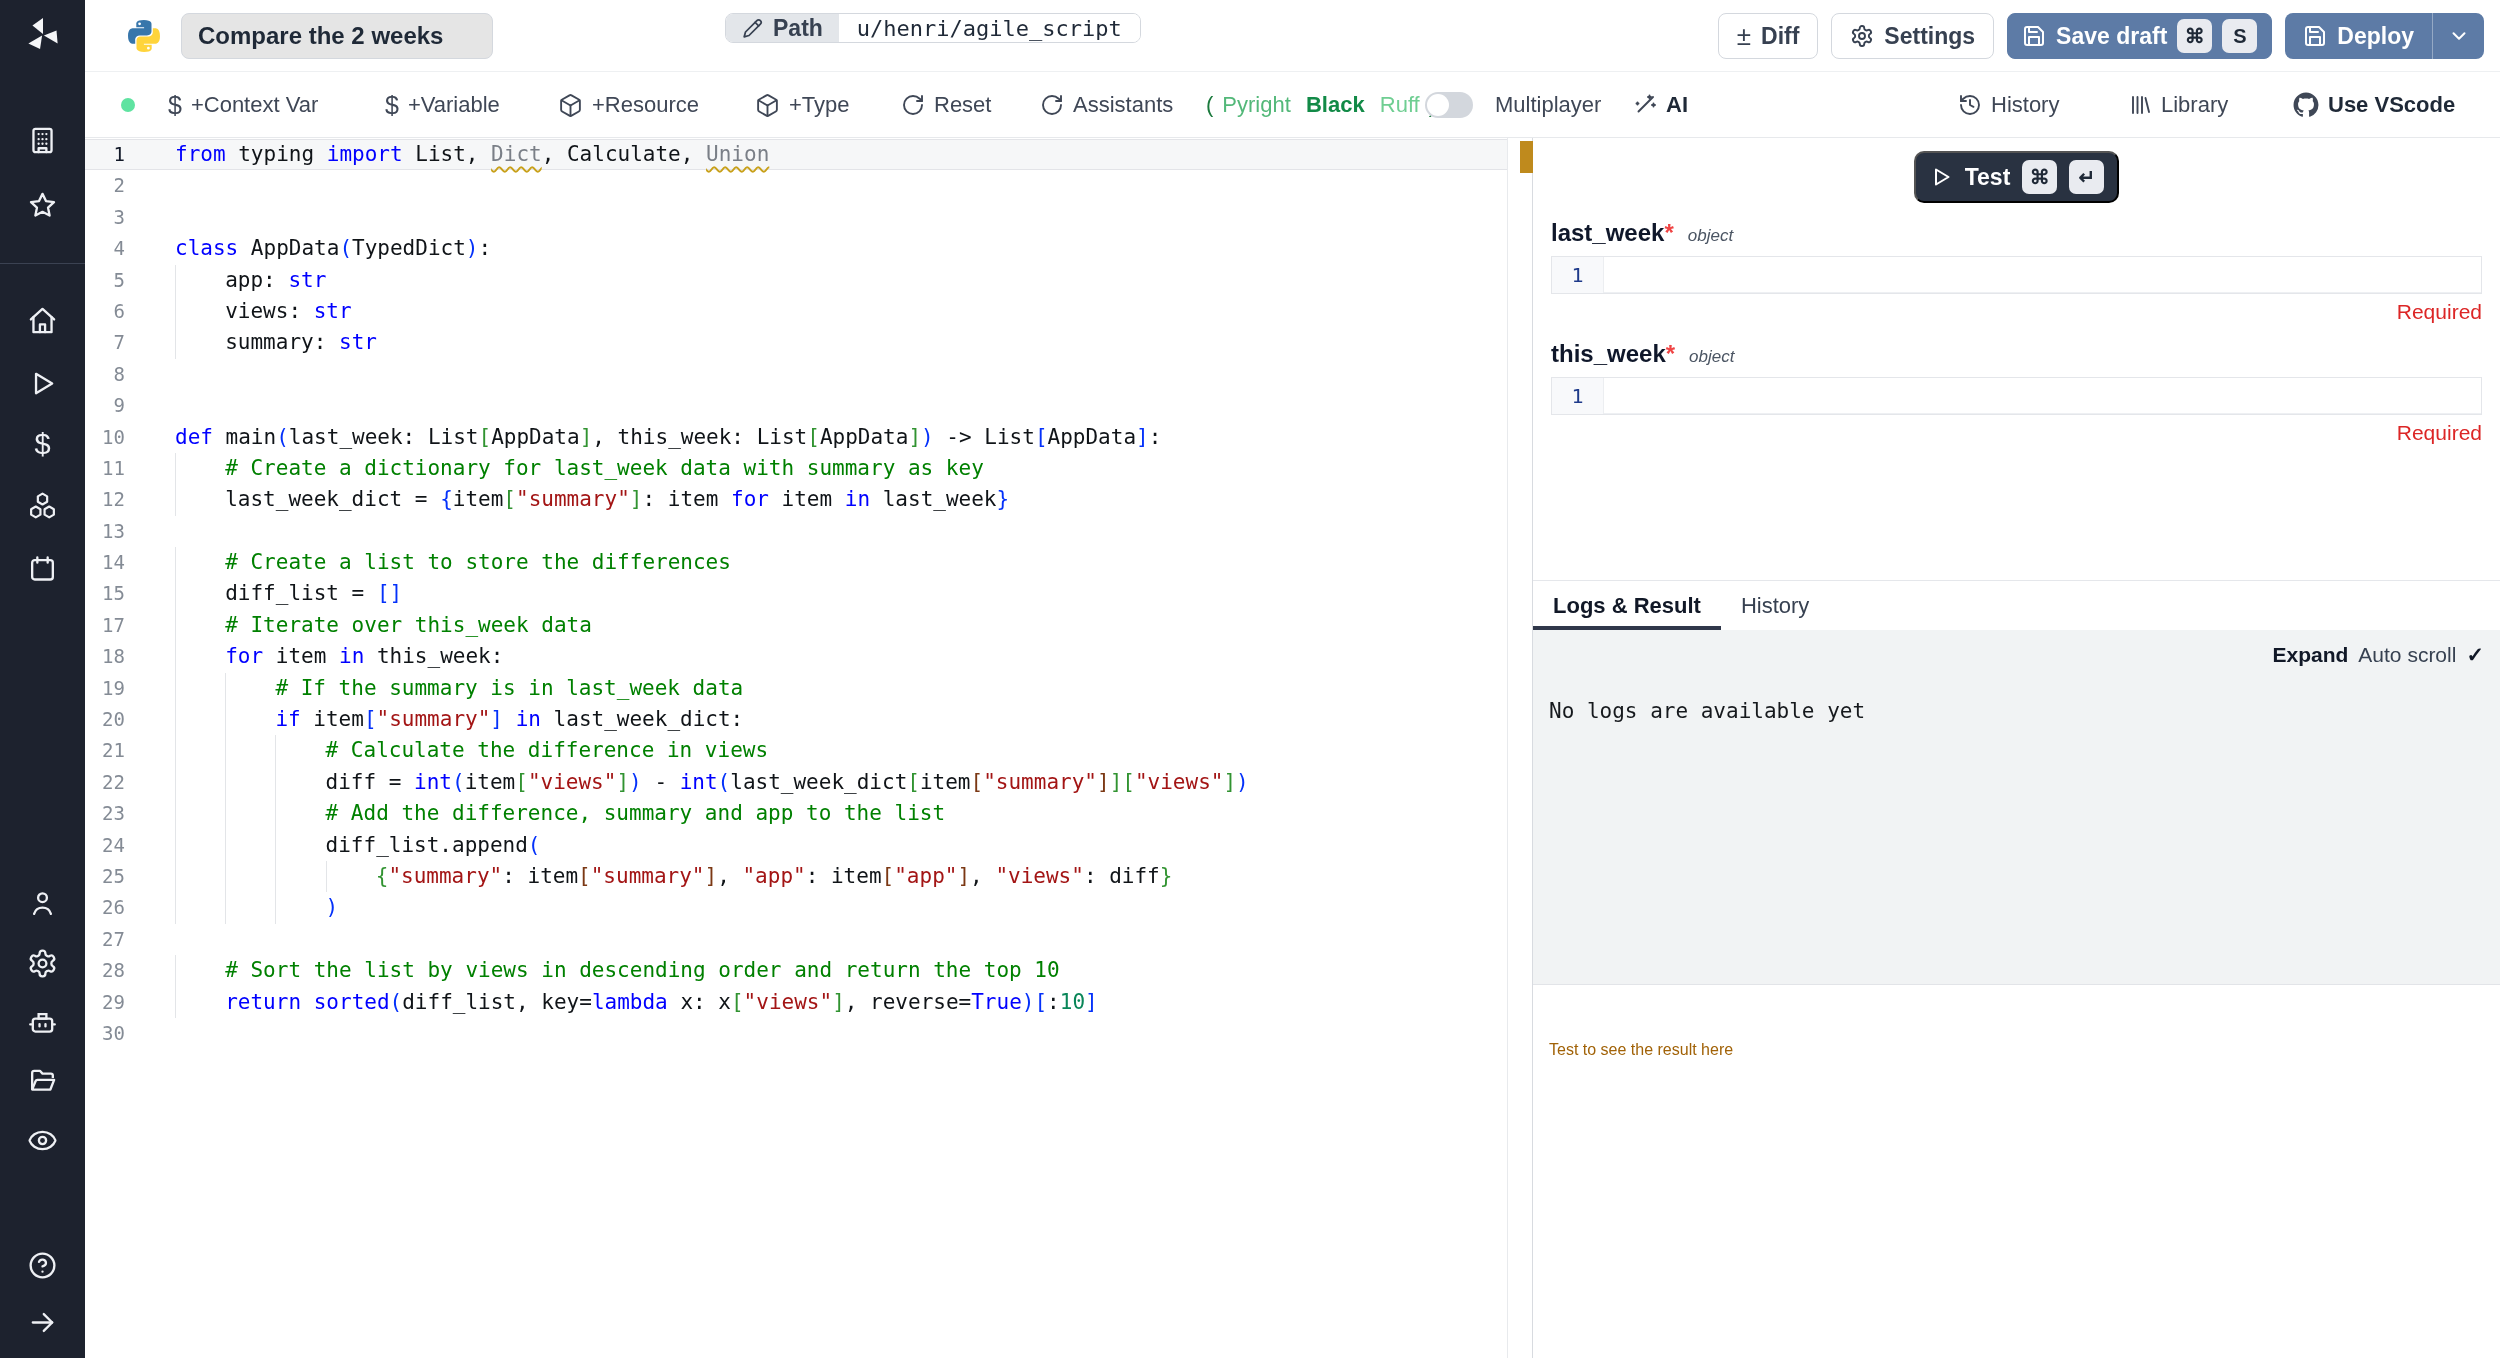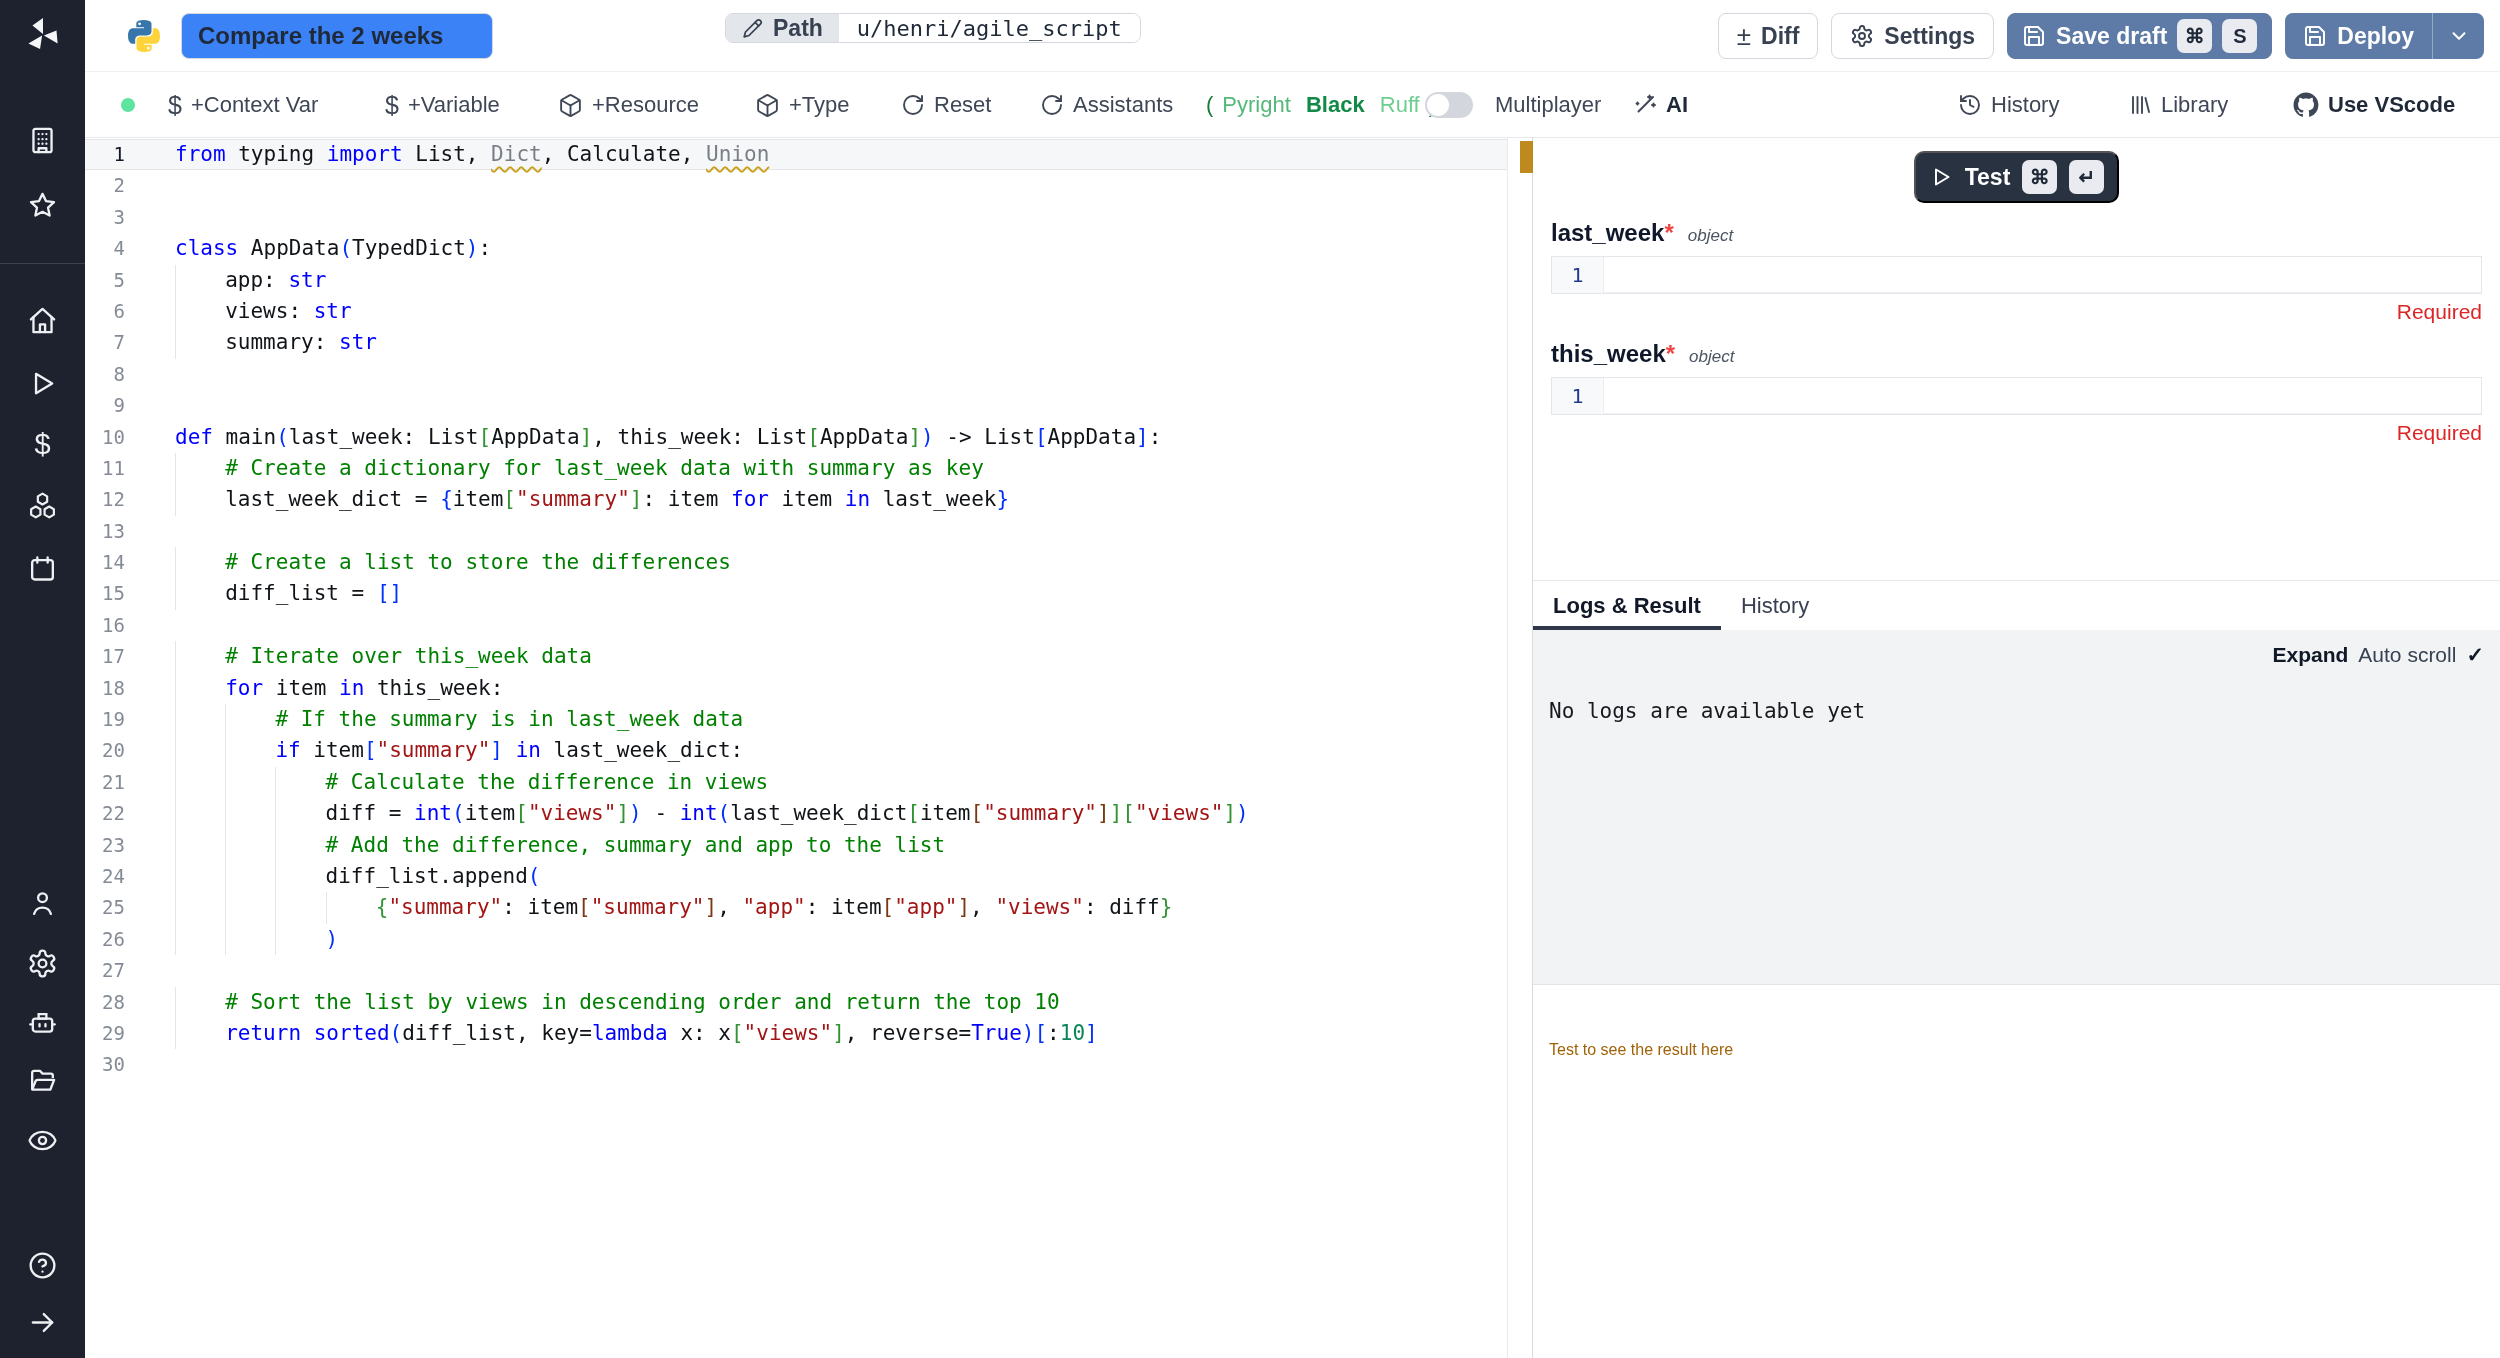--- a/index.html
+++ b/index.html
@@ -12,21 +12,21 @@
   .rail .logo { height:70px; display:flex; align-items:center; justify-content:center; }
   .rail .ric { position:absolute; left:27px; width:31px; height:31px; color:#eef0f4; }
   .rail .divider { position:absolute; left:0; right:0; top:263px; height:1px; background:#3b4252; }
 
   
   .header { position:absolute; left:85px; right:0; top:0; height:72px; background:#fff;
     border-bottom:1px solid #eef0f2; z-index:20; }
   .pylogo { position:absolute; left:39px; top:16px; }
   .title-input { position:absolute; left:96px; top:13px; width:312px; height:46px;
     border:1px solid #d4d8de; border-radius:8px; padding:0 16px; font-family:"Liberation Sans",sans-serif;
-    font-size:24px; font-weight:700; color:#1f2937; outline:none; background:#3b82f6; }
+    font-size:24px; font-weight:700; color:#1f2937; outline:none; background:#e5e5e5; }
   .path-group { position:absolute; left:640px; top:13px; height:30px; display:flex; align-items:stretch;
     border:1px solid #d4d8de; border-radius:8px; overflow:hidden; }
   .path-label { background:#e3e6ea; display:flex; align-items:center; gap:10px; padding:0 16px;
     font-size:23px; font-weight:700; color:#374151; }
   .path-value { background:#fff; display:flex; align-items:center; padding:0 18px;
     font-family:"DejaVu Sans Mono", monospace; font-size:22px; color:#1f2937; }
   .hbtns { position:absolute; right:16px; top:13px; display:flex; gap:13px; height:46px; }
   .btn { display:flex; align-items:center; gap:10px; padding:0 18px; border:1px solid #d4d8de;
     border-radius:8px; background:#fff; font-size:23px; font-weight:600; color:#374151; cursor:pointer; height:46px; }
   .btn-primary { background:#5d7ba6; border-color:#5d7ba6; color:#fff; padding:0 14px; }
@@ -415,24 +415,20 @@
       </div>
       <div class="code-line">
         <div class="line-num">14</div>
         <div class="line-text"><span class="ig"></span><span class="tk-c"># Create a list to store the differences</span></div>
       </div>
       <div class="code-line">
         <div class="line-num">15</div>
         <div class="line-text"><span class="ig"></span><span class="tk-p">diff_list = </span><span class="tk-b1">[]</span></div>
       </div>
       <div class="code-line">
-        <div class="line-num">16</div>
-        <div class="line-text"></div>
-      </div>
-      <div class="code-line">
         <div class="line-num">17</div>
         <div class="line-text"><span class="ig"></span><span class="tk-c"># Iterate over this_week data</span></div>
       </div>
       <div class="code-line">
         <div class="line-num">18</div>
         <div class="line-text"><span class="ig"></span><span class="tk-k">for</span><span class="tk-p"> item </span><span class="tk-k">in</span><span class="tk-p"> this_week:</span></div>
       </div>
       <div class="code-line">
         <div class="line-num">19</div>
         <div class="line-text"><span class="ig"></span><span class="ig"></span><span class="tk-c"># If the summary is in last_week data</span></div>

